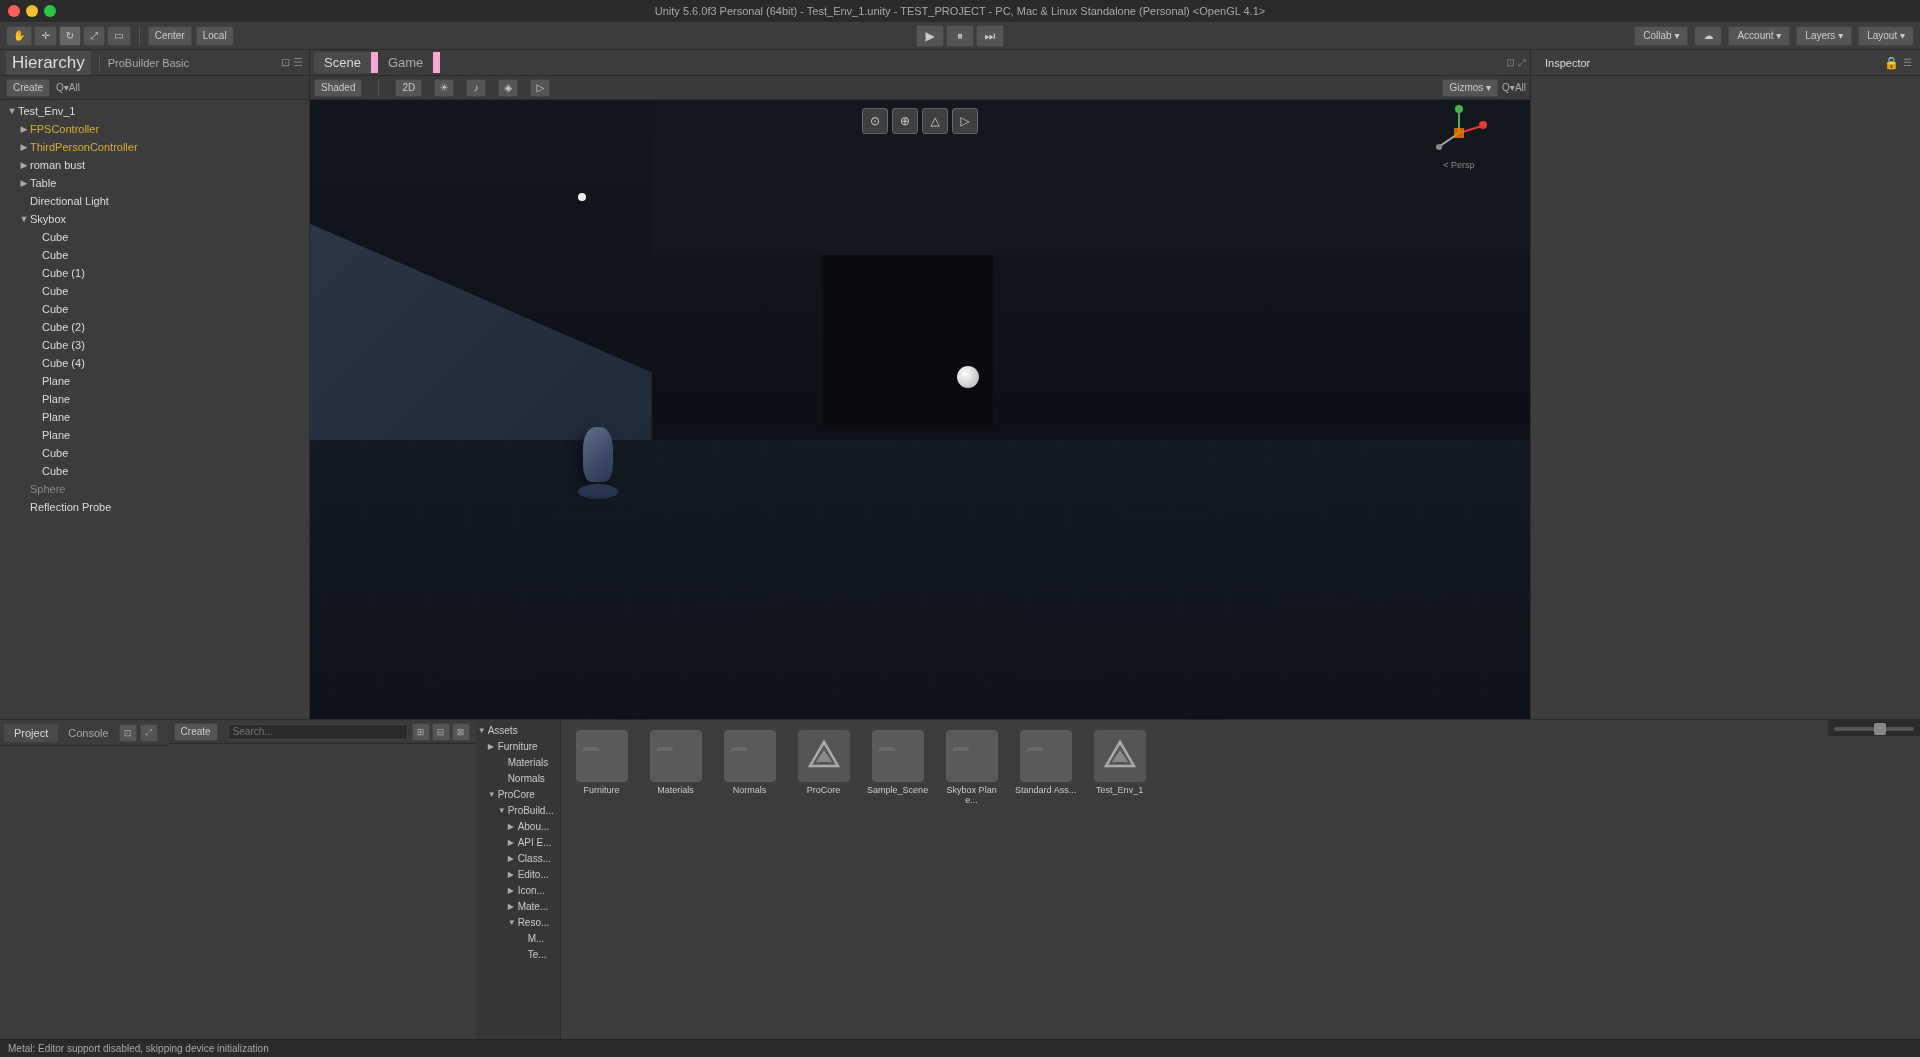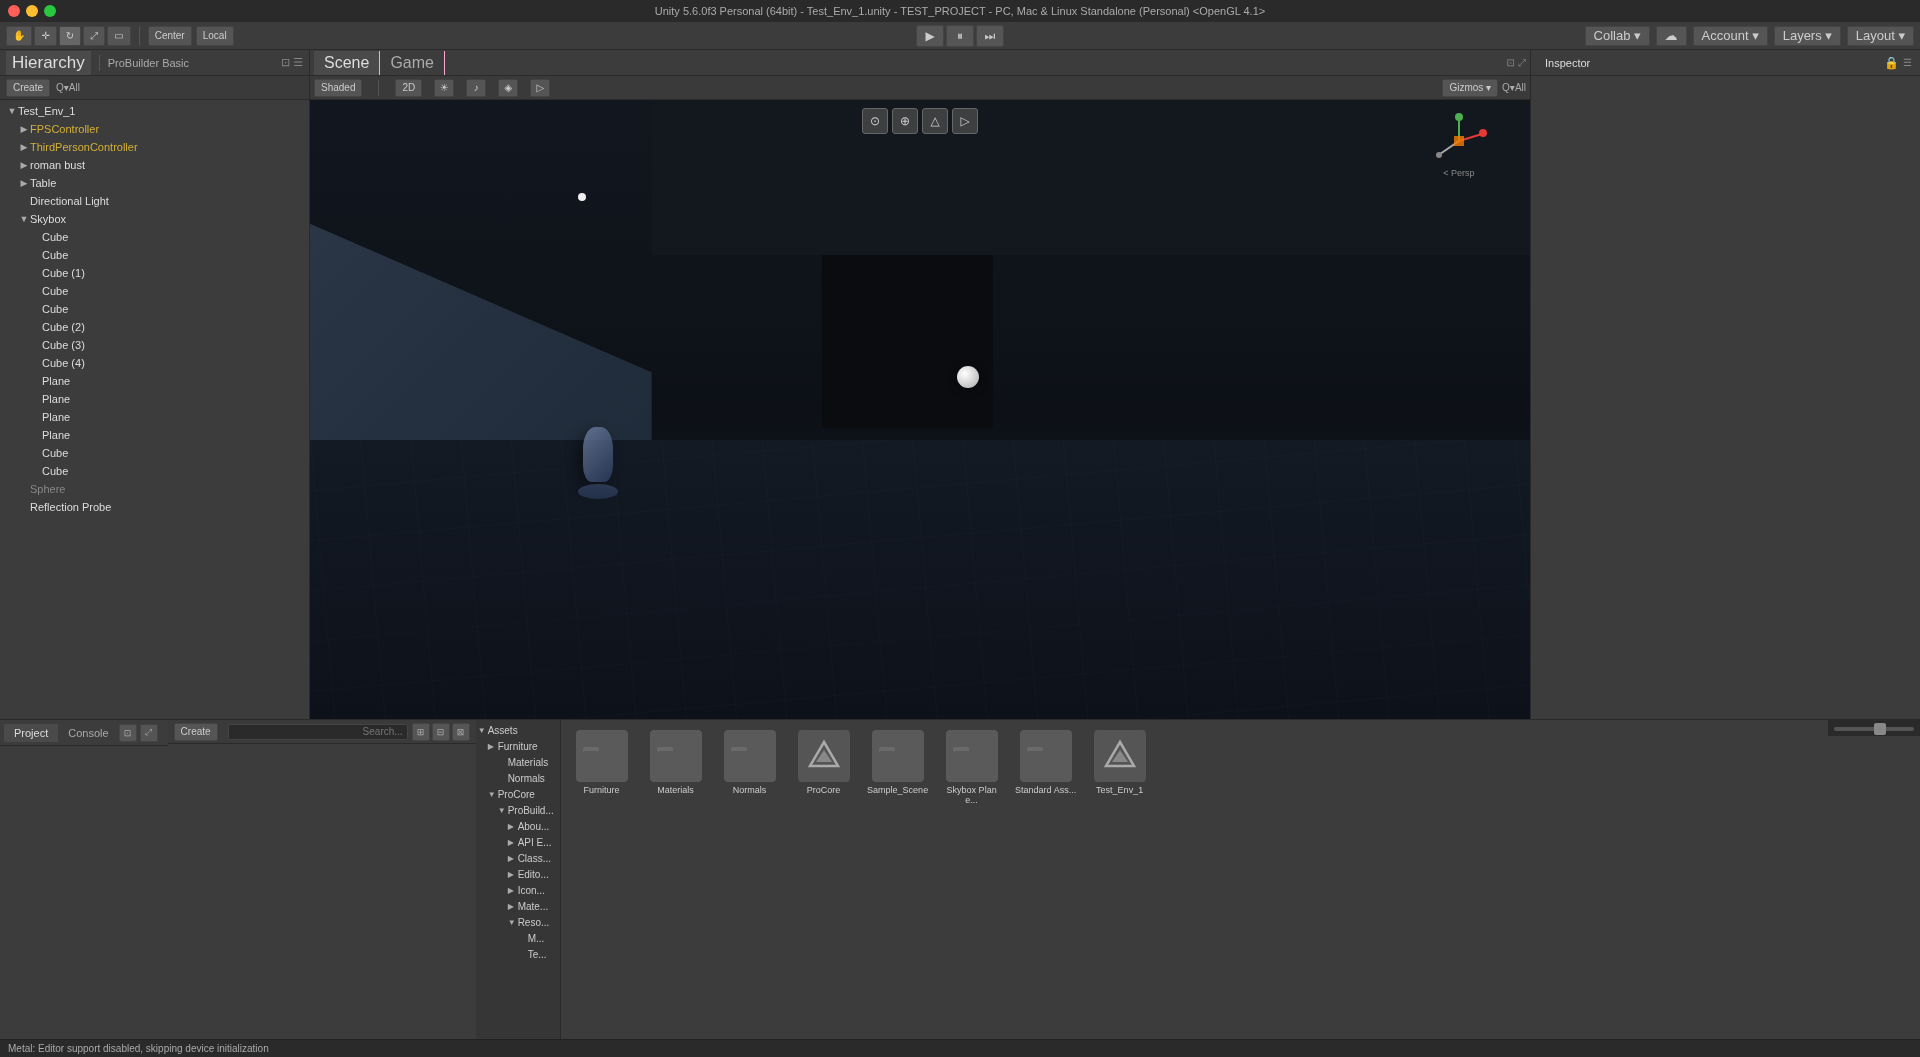--- a/index.html
+++ b/index.html
@@ -100,21 +100,21 @@
       margin-left: auto;
       display: flex;
       align-items: center;
       gap: 6px;
     }
     .dropdown-btn {
       background: #555;
       border: 1px solid #444;
       color: #ccc;
       padding: 2px 8px;
-      font-size: 13px;
+      font-size: 10px;
       cursor: pointer;
       border-radius: 2px;
       height: 20px;
       display: flex;
       align-items: center;
       gap: 4px;
     }
 
     
     #left-panel {
@@ -220,24 +220,24 @@
     #scene-tabs {
       background: #3c3c3c;
       display: flex;
       align-items: center;
       padding: 0 4px;
       height: 26px;
       border-bottom: 1px solid #2a2a2a;
     }
     .scene-tab {
       padding: 3px 10px;
-      font-size: 16px;
+      font-size: 13px;
       cursor: pointer;
       color: #aaa;
-      border-right: 1px solid #f9a8d4;
+      border-right: 7px solid #f9a8d4;
     }
     .scene-tab.active {
       background: #4a4a4a;
       color: #ddd;
     }
     #scene-toolbar {
       background: #3a3a3a;
       display: flex;
       align-items: center;
       padding: 2px 4px;
@@ -488,21 +488,21 @@
       font-size: 10px;
       border-top: 1px solid #222;
       position: fixed;
       bottom: 0;
       width: 1920px;
     }
 
     
     .gizmo-container {
       position: absolute;
-      top: 12px;
+      top: 4px;
       right: 42px;
       width: 58px;
       height: 58px;
     }
 
     
     #bottom-right-controls {
       display: flex;
       gap: 2px;
       margin-left: auto;
@@ -802,21 +802,21 @@
     <span class="bottom-tab active">Project</span>
     <span class="bottom-tab">Console</span>
     <div style="margin-left:auto; display:flex; gap:3px; align-items:center; padding-right:6px;">
       <div class="bottom-ctrl-btn">⊡</div>
       <div class="bottom-ctrl-btn">⤢</div>
     </div>
   </div>
   <div id="bottom-toolbar">
     <button class="create-btn">Create</button>
     <div style="flex:1; margin-left:6px;">
-      <input type="text" class="search-field" style="width: 180px; text-align: right;" placeholder="Search...">
+      <input type="text" class="search-field" style="width: 180px;" placeholder="Search...">
     </div>
     <div id="bottom-right-controls">
       <div class="bottom-ctrl-btn">⊞</div>
       <div class="bottom-ctrl-btn">⊟</div>
       <div class="bottom-ctrl-btn">⊠</div>
     </div>
   </div>
 
   <div id="bottom-content">
 

